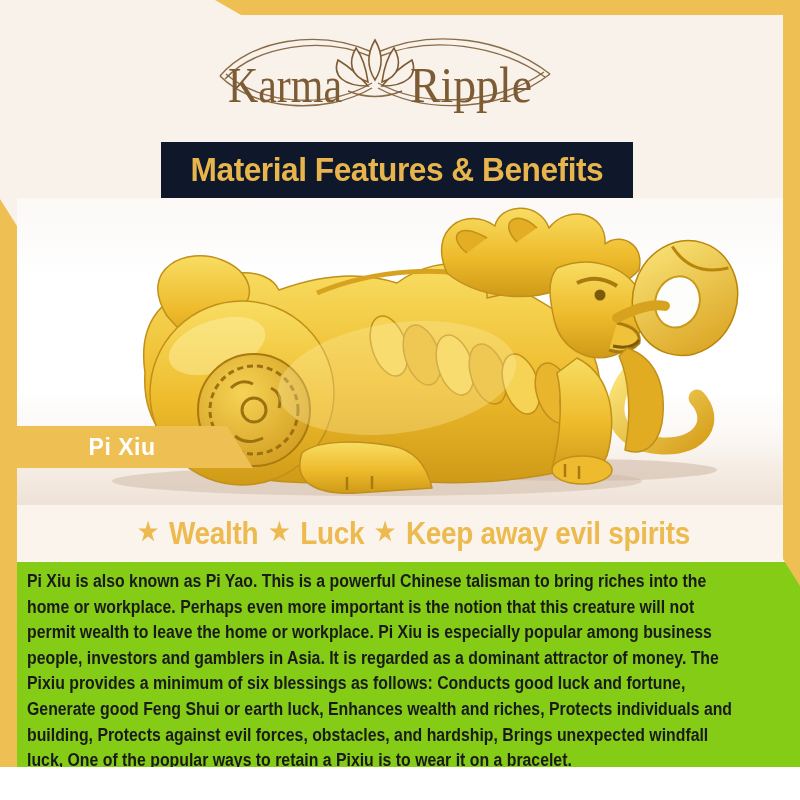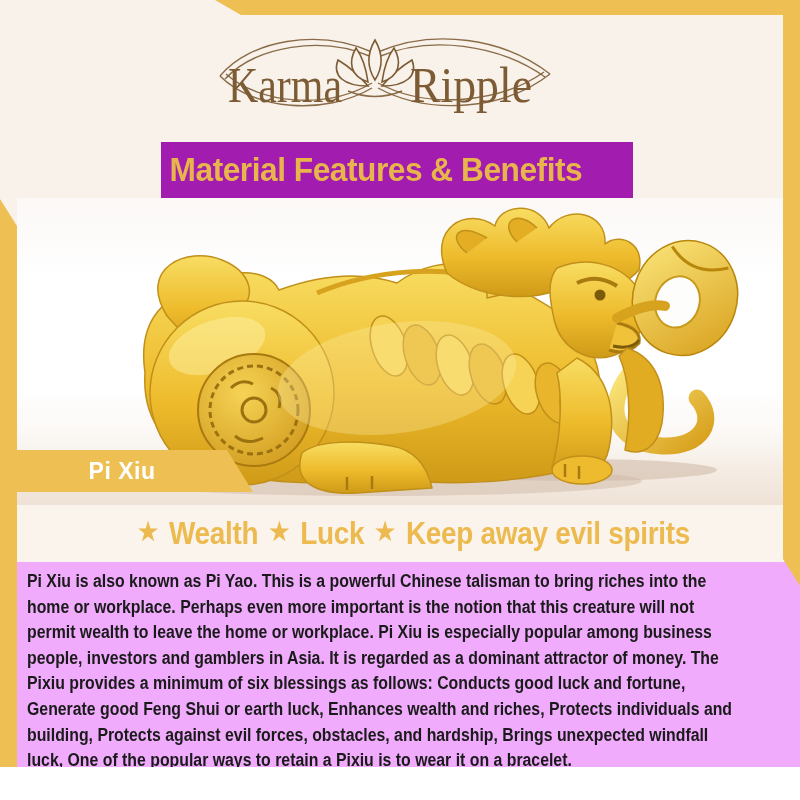--- a/index.html
+++ b/index.html
@@ -25,45 +25,45 @@
   .frame-bottom{left:0;top:773px;width:641px;height:27px;
     clip-path:polygon(0 0,calc(100% - 51px) 0,100% 100%,0 100%);}
 
   
   .brand{position:absolute;left:198px;top:24px;width:372px;height:102px;z-index:2;}
   .brand text{font-family:"Liberation Serif",serif;fill:var(--brand-brown);font-size:50px;}
   .brand .orn{stroke:var(--brand-brown);fill:none;stroke-width:1.4;opacity:.9;}
   .brand .petal{fill:var(--background-cream);stroke:var(--brand-brown);stroke-width:1.6;}
 
   
-  .title-band{position:absolute;left:161px;top:142px;width:472px;height:56px;background:#a21caf;
-    display:flex;align-items:center;justify-content:flex-start;z-index:2;}
+  .title-band{position:absolute;left:161px;top:142px;width:472px;height:56px;background:#0f172a;
+    display:flex;align-items:center;justify-content:center;z-index:2;}
   .section-title{color:var(--title-gold);font-size:33px;font-weight:bold;letter-spacing:-.5px;
     white-space:nowrap;transform:scaleX(.96);}
 
   
   .photo-area{position:absolute;left:17px;top:198px;width:766px;height:307px;
     background:linear-gradient(#fbf8f6,#ffffff 26%,#ffffff 62%,#f5ece4);z-index:1;}
 
   
-  .pixiu-band{position:absolute;left:17px;top:450px;width:236px;height:42px;background:var(--frame-gold);
+  .pixiu-band{position:absolute;left:17px;top:426px;width:236px;height:42px;background:var(--frame-gold);
     clip-path:polygon(0 0,calc(100% - 26px) 0,100% 100%,0 100%);
     display:flex;align-items:center;justify-content:center;padding-right:26px;z-index:3;}
   .pixiu-label{color:#fff;font-size:23px;font-weight:bold;letter-spacing:.5px;}
 
   
   .benefits-strip{position:absolute;left:17px;top:505px;width:783px;height:57px;background:#faf4ed;
     display:flex;align-items:center;justify-content:center;z-index:1;}
   .benefits-line{display:flex;align-items:center;white-space:nowrap;transform:scaleX(.9);
     color:var(--star-gold);font-weight:bold;font-size:31px;}
   .benefits-line .star{font-size:25px;margin:0 12px;position:relative;top:-2px;}
   .benefits-line .benefit{letter-spacing:-.3px;}
 
   
-  .description{position:absolute;left:17px;top:562px;width:783px;height:211px;background:#f0abfc;
+  .description{position:absolute;left:17px;top:562px;width:783px;height:211px;background:#84cc16;
     padding:7px 0 0 10px;z-index:1;}
   .description-line{white-space:nowrap;font-size:18px;font-weight:bold;color:var(--text-ink);
     line-height:25.6px;transform:scaleX(.88);transform-origin:left center;letter-spacing:0;}
 </style>
 </head>
 <body>
 
 <div class="canvas">
 
   <div class="frame frame-top"></div>

